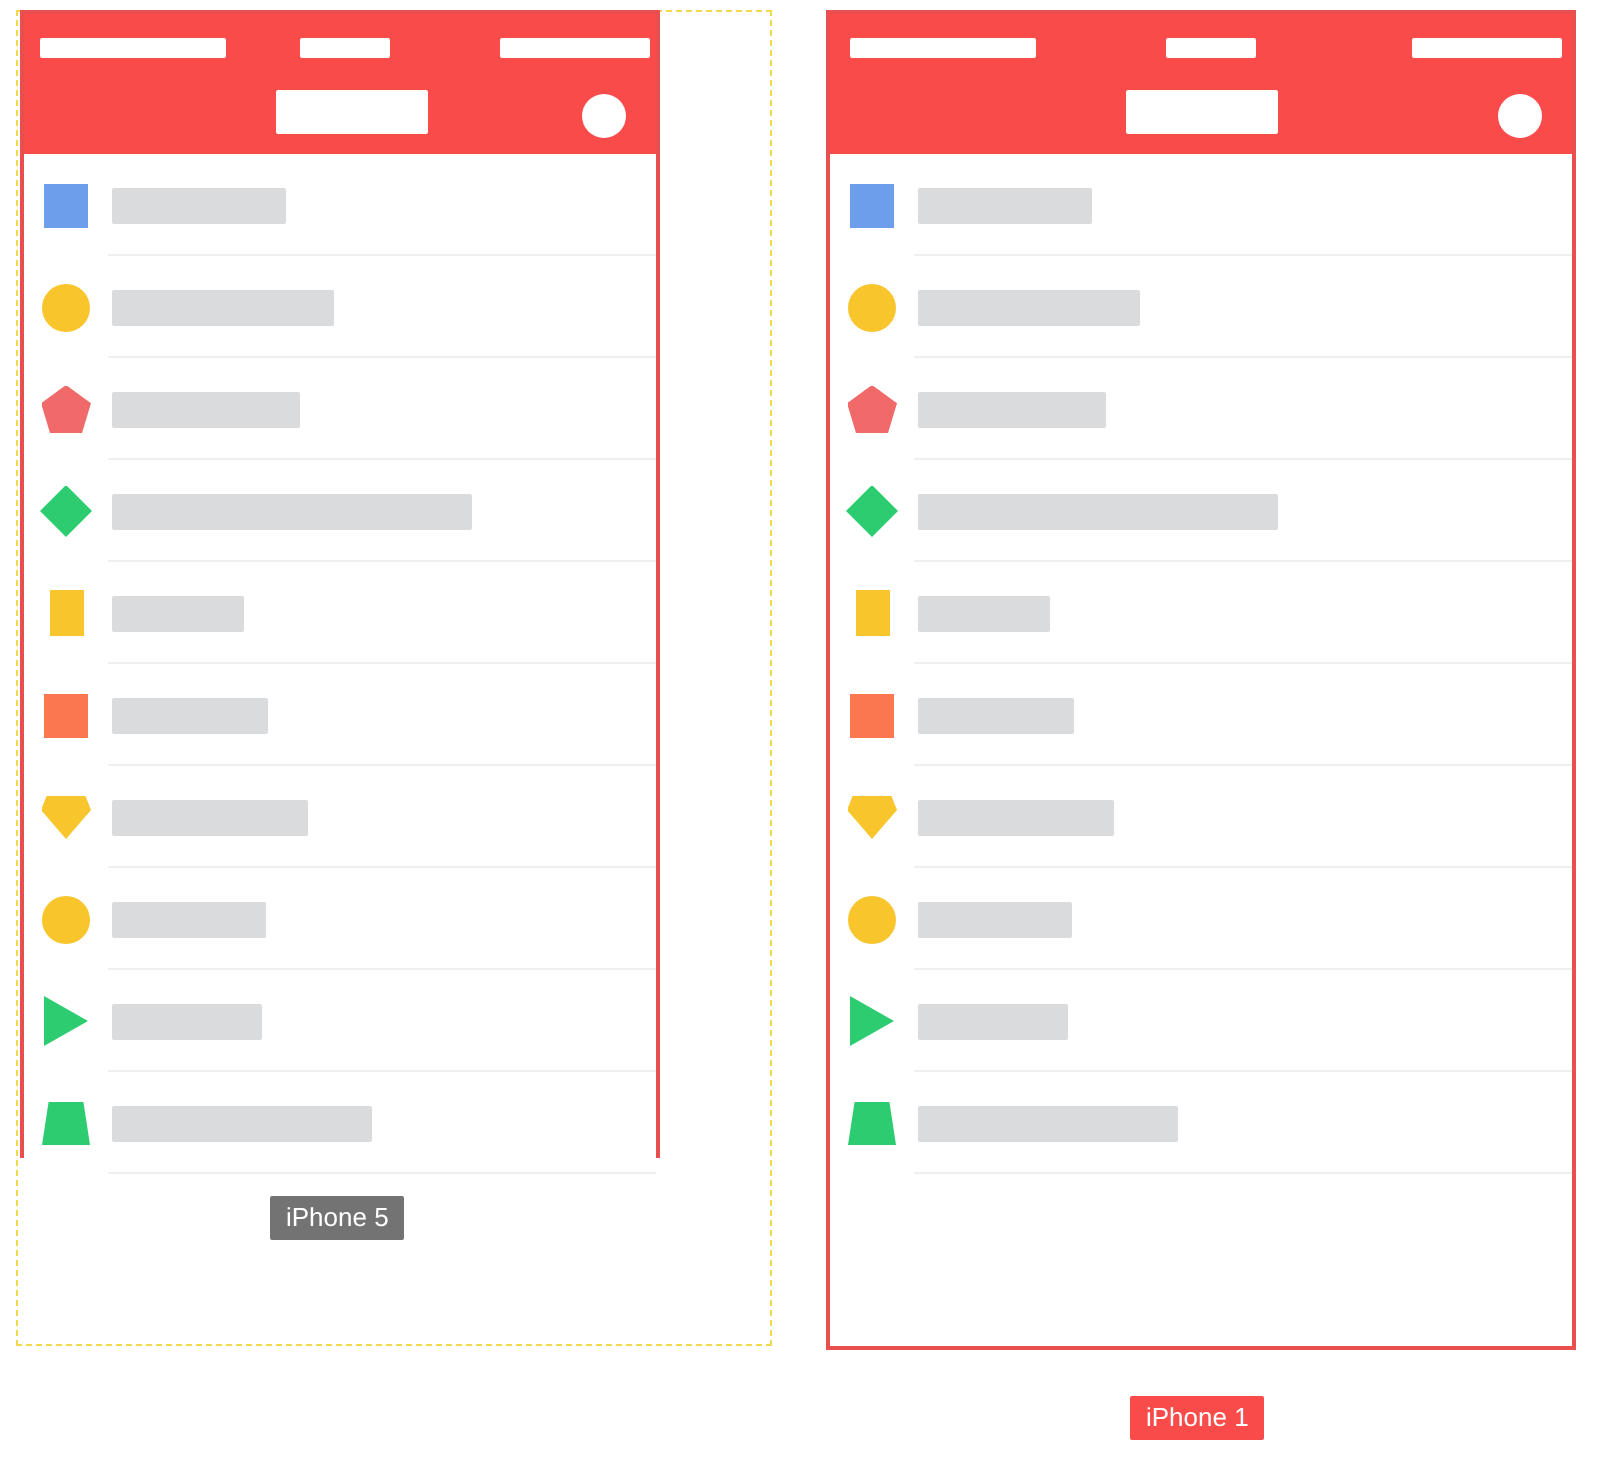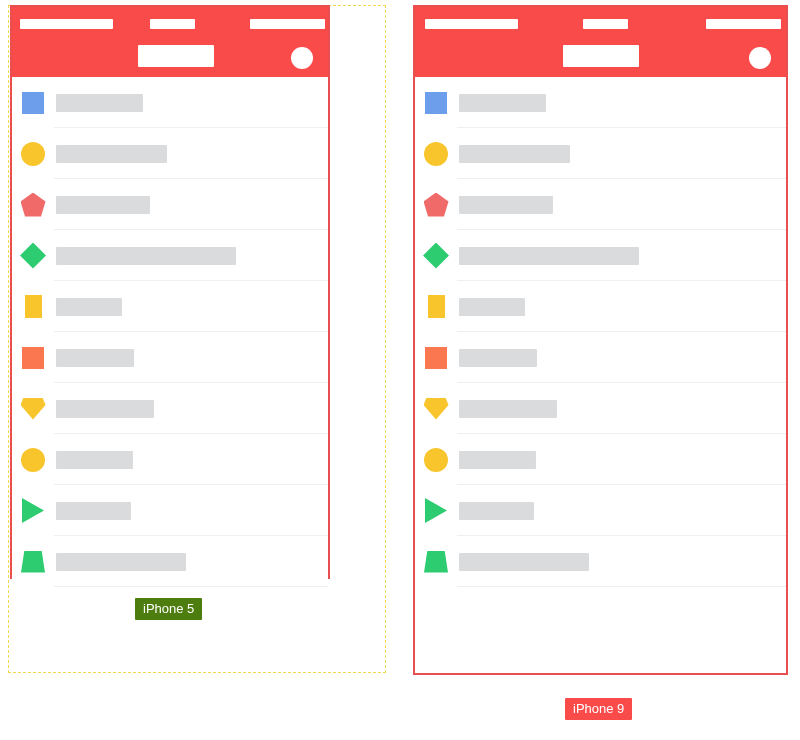--- a/index.html
+++ b/index.html
@@ -197,21 +197,21 @@
           </div>
           <div class="list-row" style="height: 51px;">
             <div class="row-icon">
               <span class="shp shp-trapezoid" style="background: rgb(46, 204, 113);"></span>
             </div>
             <div class="row-bar" style="width: 130px; background: rgb(217, 219, 221);"></div>
             <div class="sep" style="background: rgb(239, 239, 239);"></div>
           </div>
         </div>
       </div>
-      <div class="device-caption" style="left: 135px; top: 598px; background: #4d7c0f;">iPhone 5</div>
+      <div class="device-caption" style="left: 135px; top: 598px; background: #737373;">iPhone 5</div>
       <div class="device" style="left: 413px; top: 5px; width: 375px; height: 670px; border-color: rgb(234, 79, 79);">
         <div class="device-header" style="height: 70px; background: rgb(250, 75, 75);">
           <div class="hdr-bar" style="left: 10px; top: 12px; width: 93px; height: 10px;"></div>
           <div class="hdr-bar" style="left: 168px; top: 12px; width: 45px; height: 10px;"></div>
           <div class="hdr-bar" style="left: 291px; top: 12px; width: 75px; height: 10px;"></div>
           <div class="hdr-bar" style="left: 148px; top: 38px; width: 76px; height: 22px;"></div>
           <div class="hdr-circle" style="left: 334px; top: 40px; width: 22px; height: 22px;"></div>
         </div>
         <div class="device-list">
           <div class="list-row" style="height: 51px;">
@@ -279,15 +279,15 @@
           </div>
           <div class="list-row" style="height: 51px;">
             <div class="row-icon">
               <span class="shp shp-trapezoid" style="background: rgb(46, 204, 113);"></span>
             </div>
             <div class="row-bar" style="width: 130px; background: rgb(217, 219, 221);"></div>
             <div class="sep" style="background: rgb(239, 239, 239);"></div>
           </div>
         </div>
       </div>
-      <div class="device-caption" style="left: 565px; top: 698px; background: rgb(250, 75, 75);">iPhone 9</div>
+      <div class="device-caption" style="left: 565px; top: 698px; background: rgb(250, 75, 75);">iPhone 1</div>
     </div>
 </div>
 
 </body></html>

